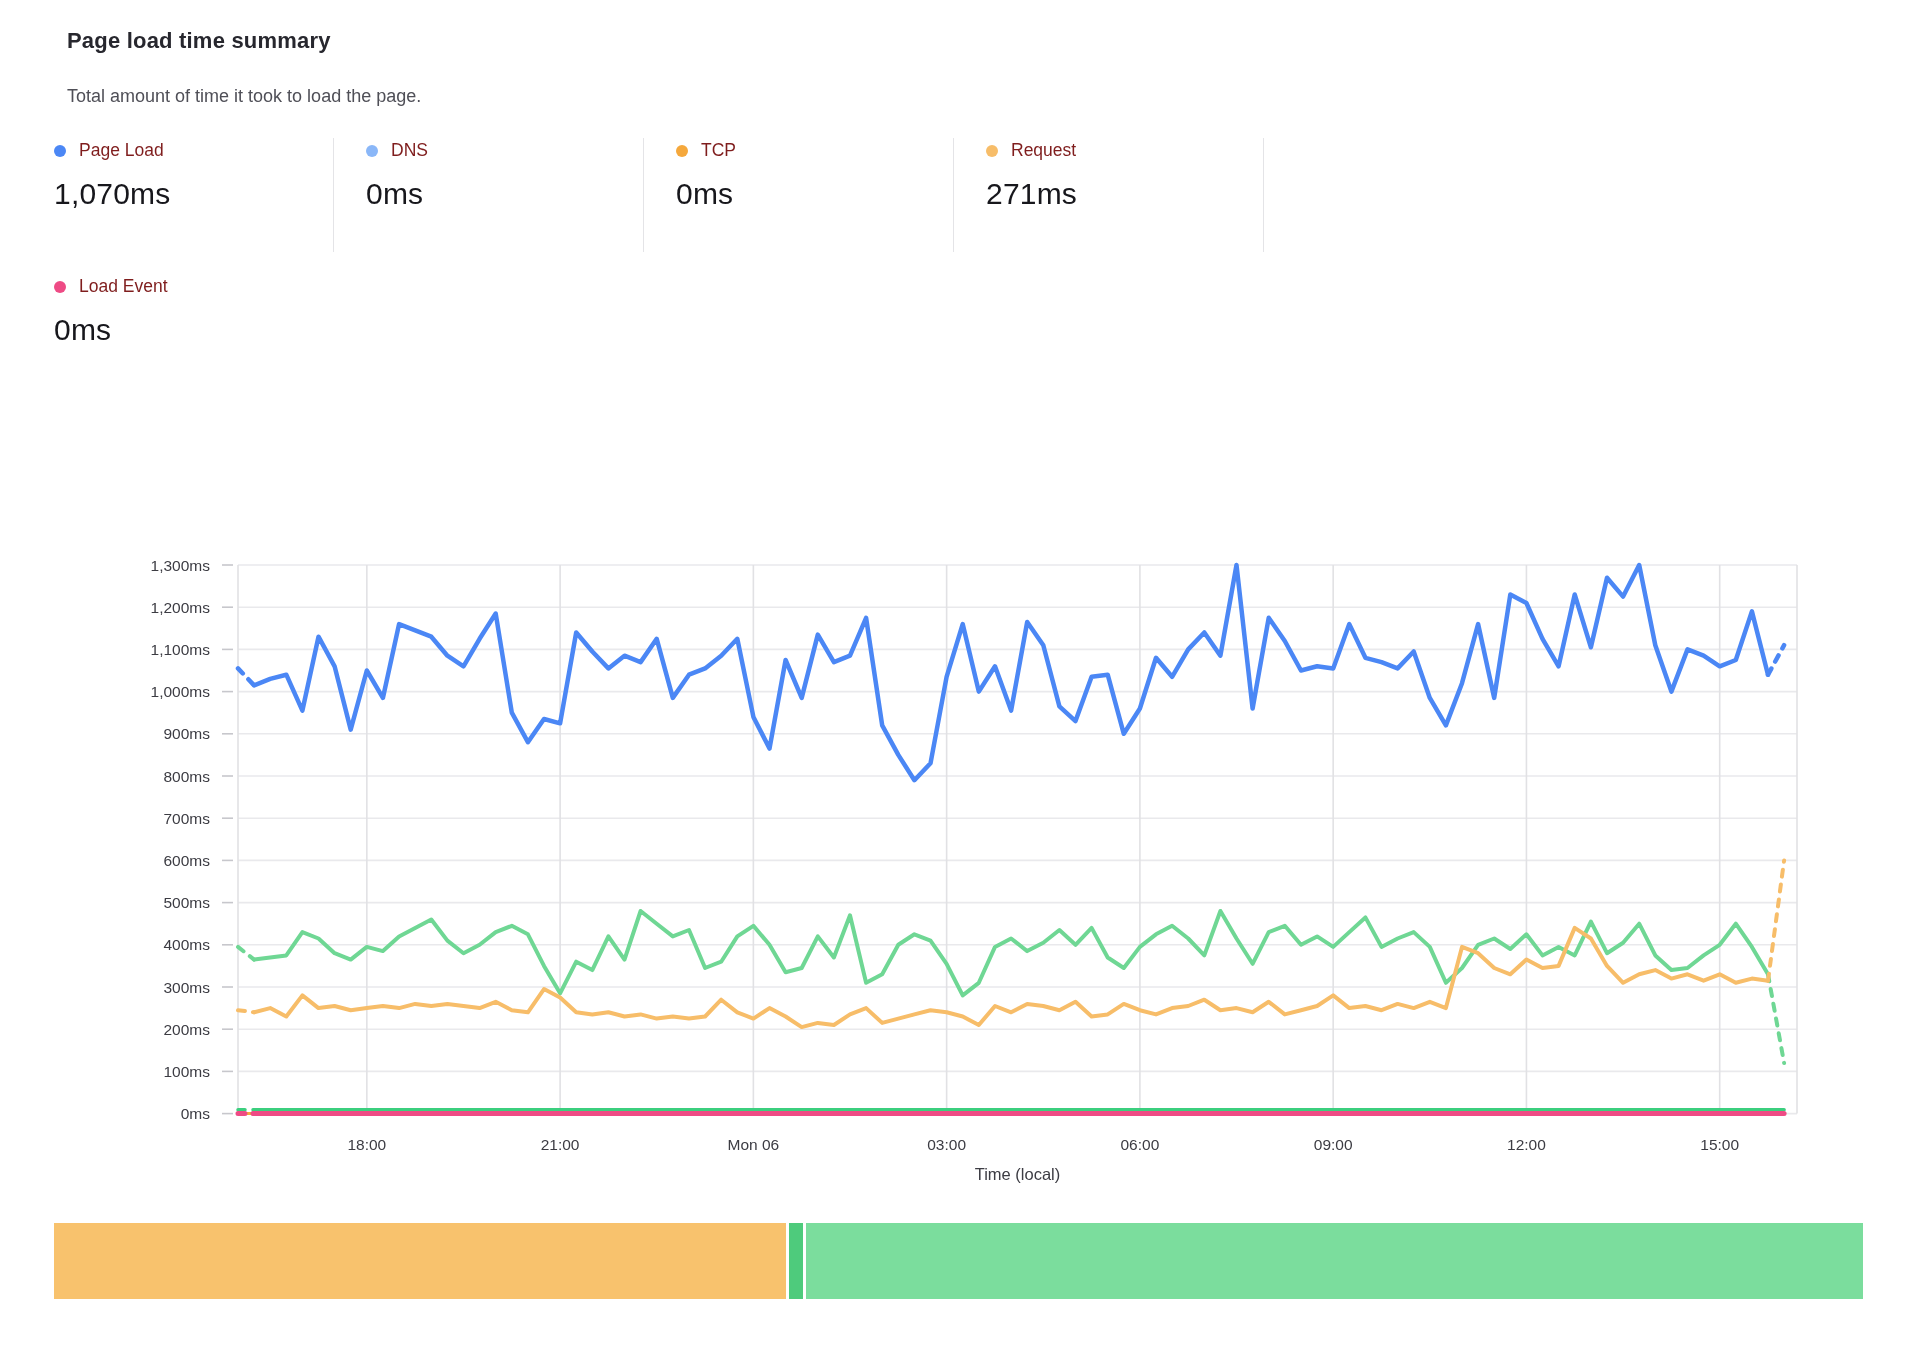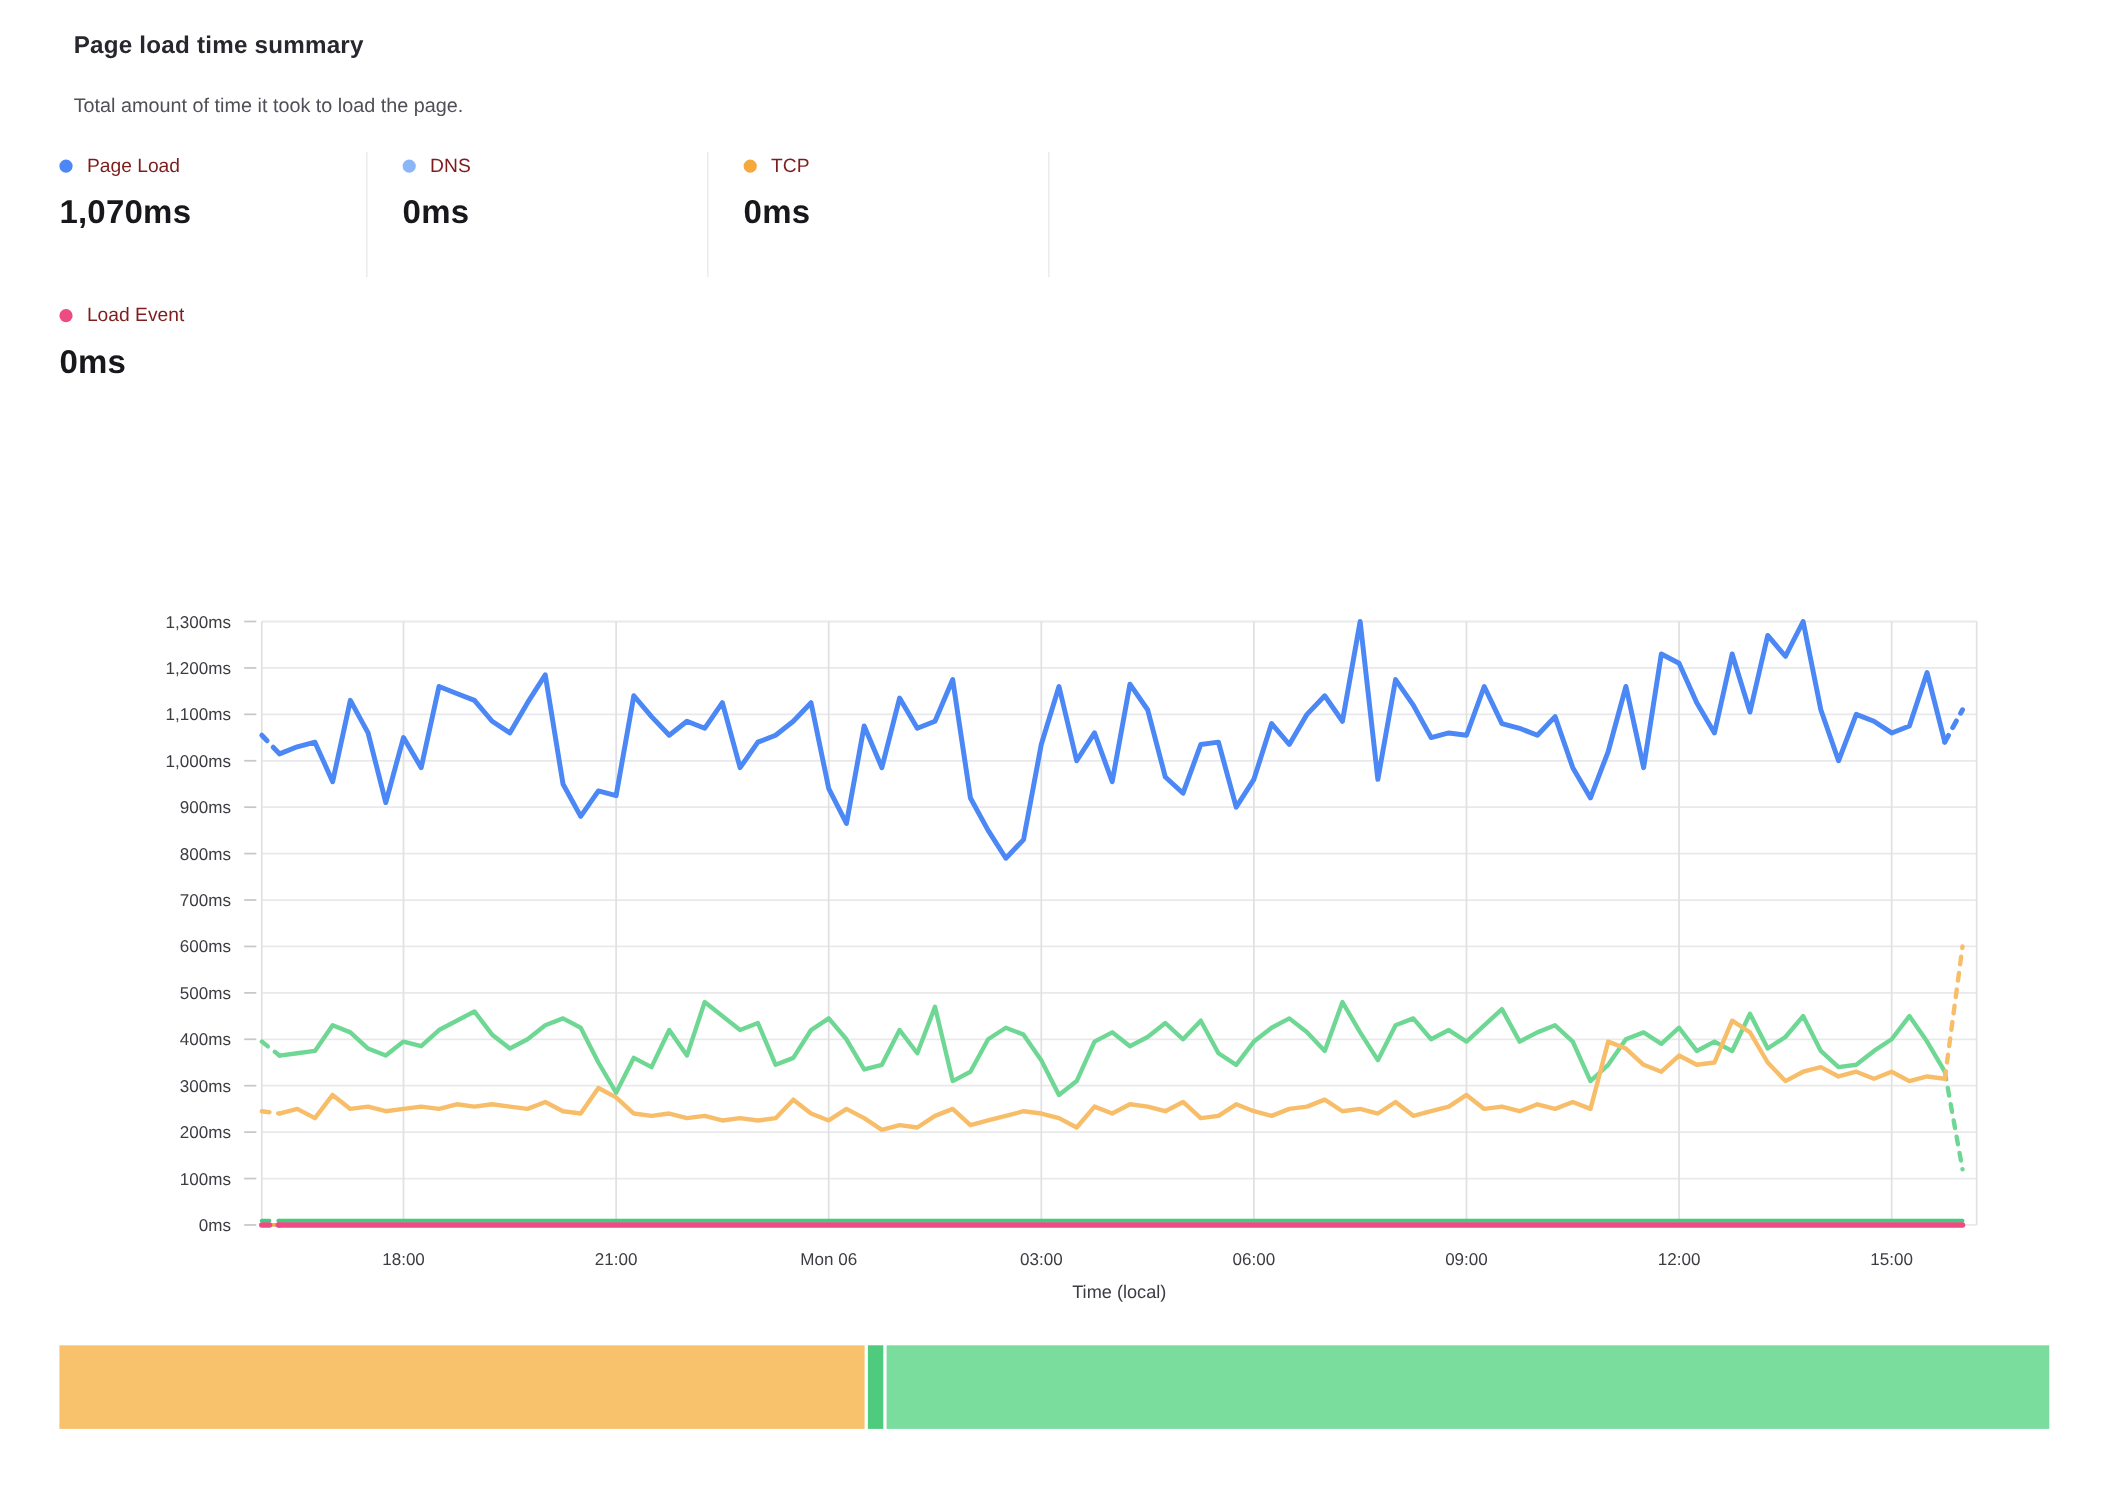--- a/index.html
+++ b/index.html
@@ -7,21 +7,21 @@
         font-family:"Liberation Sans",sans-serif;color:#1b1b20;overflow:hidden;}
   .header{position:absolute;left:67px;top:28px;}
   .title{font-size:22px;font-weight:700;color:#27272e;letter-spacing:.2px;}
   .subtitle{margin-top:32px;font-size:18px;color:#4f4f57;}
   .stats-row{position:absolute;left:54px;top:138px;display:grid;
              grid-template-columns:280px repeat(5,310px);}
   .stat{height:112px;border-right:1px solid #e4e4e7;padding-top:2px;}
   .stat.pad{padding-left:32px;}
   .stat-label{display:flex;align-items:center;font-size:17.5px;color:#7f1d1d;}
   .dot{width:12px;height:12px;border-radius:50%;margin-right:13px;flex:0 0 auto;}
-  .stat-value{margin-top:16px;font-size:30px;font-weight:700;color:#17171c;letter-spacing:.2px;}
+  .stat-value{margin-top:16px;font-size:30px;font-weight:400;color:#17171c;letter-spacing:.2px;}
   .stats-row2{position:absolute;left:54px;top:276px;}
   .chart-wrap{position:absolute;left:0;top:440px;width:1910px;height:760px;}
   svg{font-family:"Liberation Sans",sans-serif;}
   .bar{position:absolute;left:54px;top:1223px;width:1803px;height:76px;
        display:flex;gap:3px;background:#fff;}
   .bar-seg{height:100%;}
 </style>
 </head>
 <body>
 
@@ -46,20 +46,27 @@
           <span>DNS</span>
         </div>
       <div class="stat-value">0ms</div>
     </div>
     <div class="stat pad">
       <div class="stat-label">
           <span class="dot" style="background: rgb(245, 168, 60);"></span>
           <span>TCP</span>
         </div>
       <div class="stat-value">0ms</div>
+    </div>
+    <div class="stat pad">
+      <div class="stat-label">
+          <span class="dot" style="background: rgb(247, 189, 105);"></span>
+          <span>Request</span>
+        </div>
+      <div class="stat-value">271ms</div>
     </div>
   </div>
 
   <div class="stats-row2">
     <div class="stat-label">
         <span class="dot" style="background: rgb(238, 75, 133);"></span>
         <span>Load Event</span>
       </div>
     <div class="stat-value">0ms</div>
   </div>

